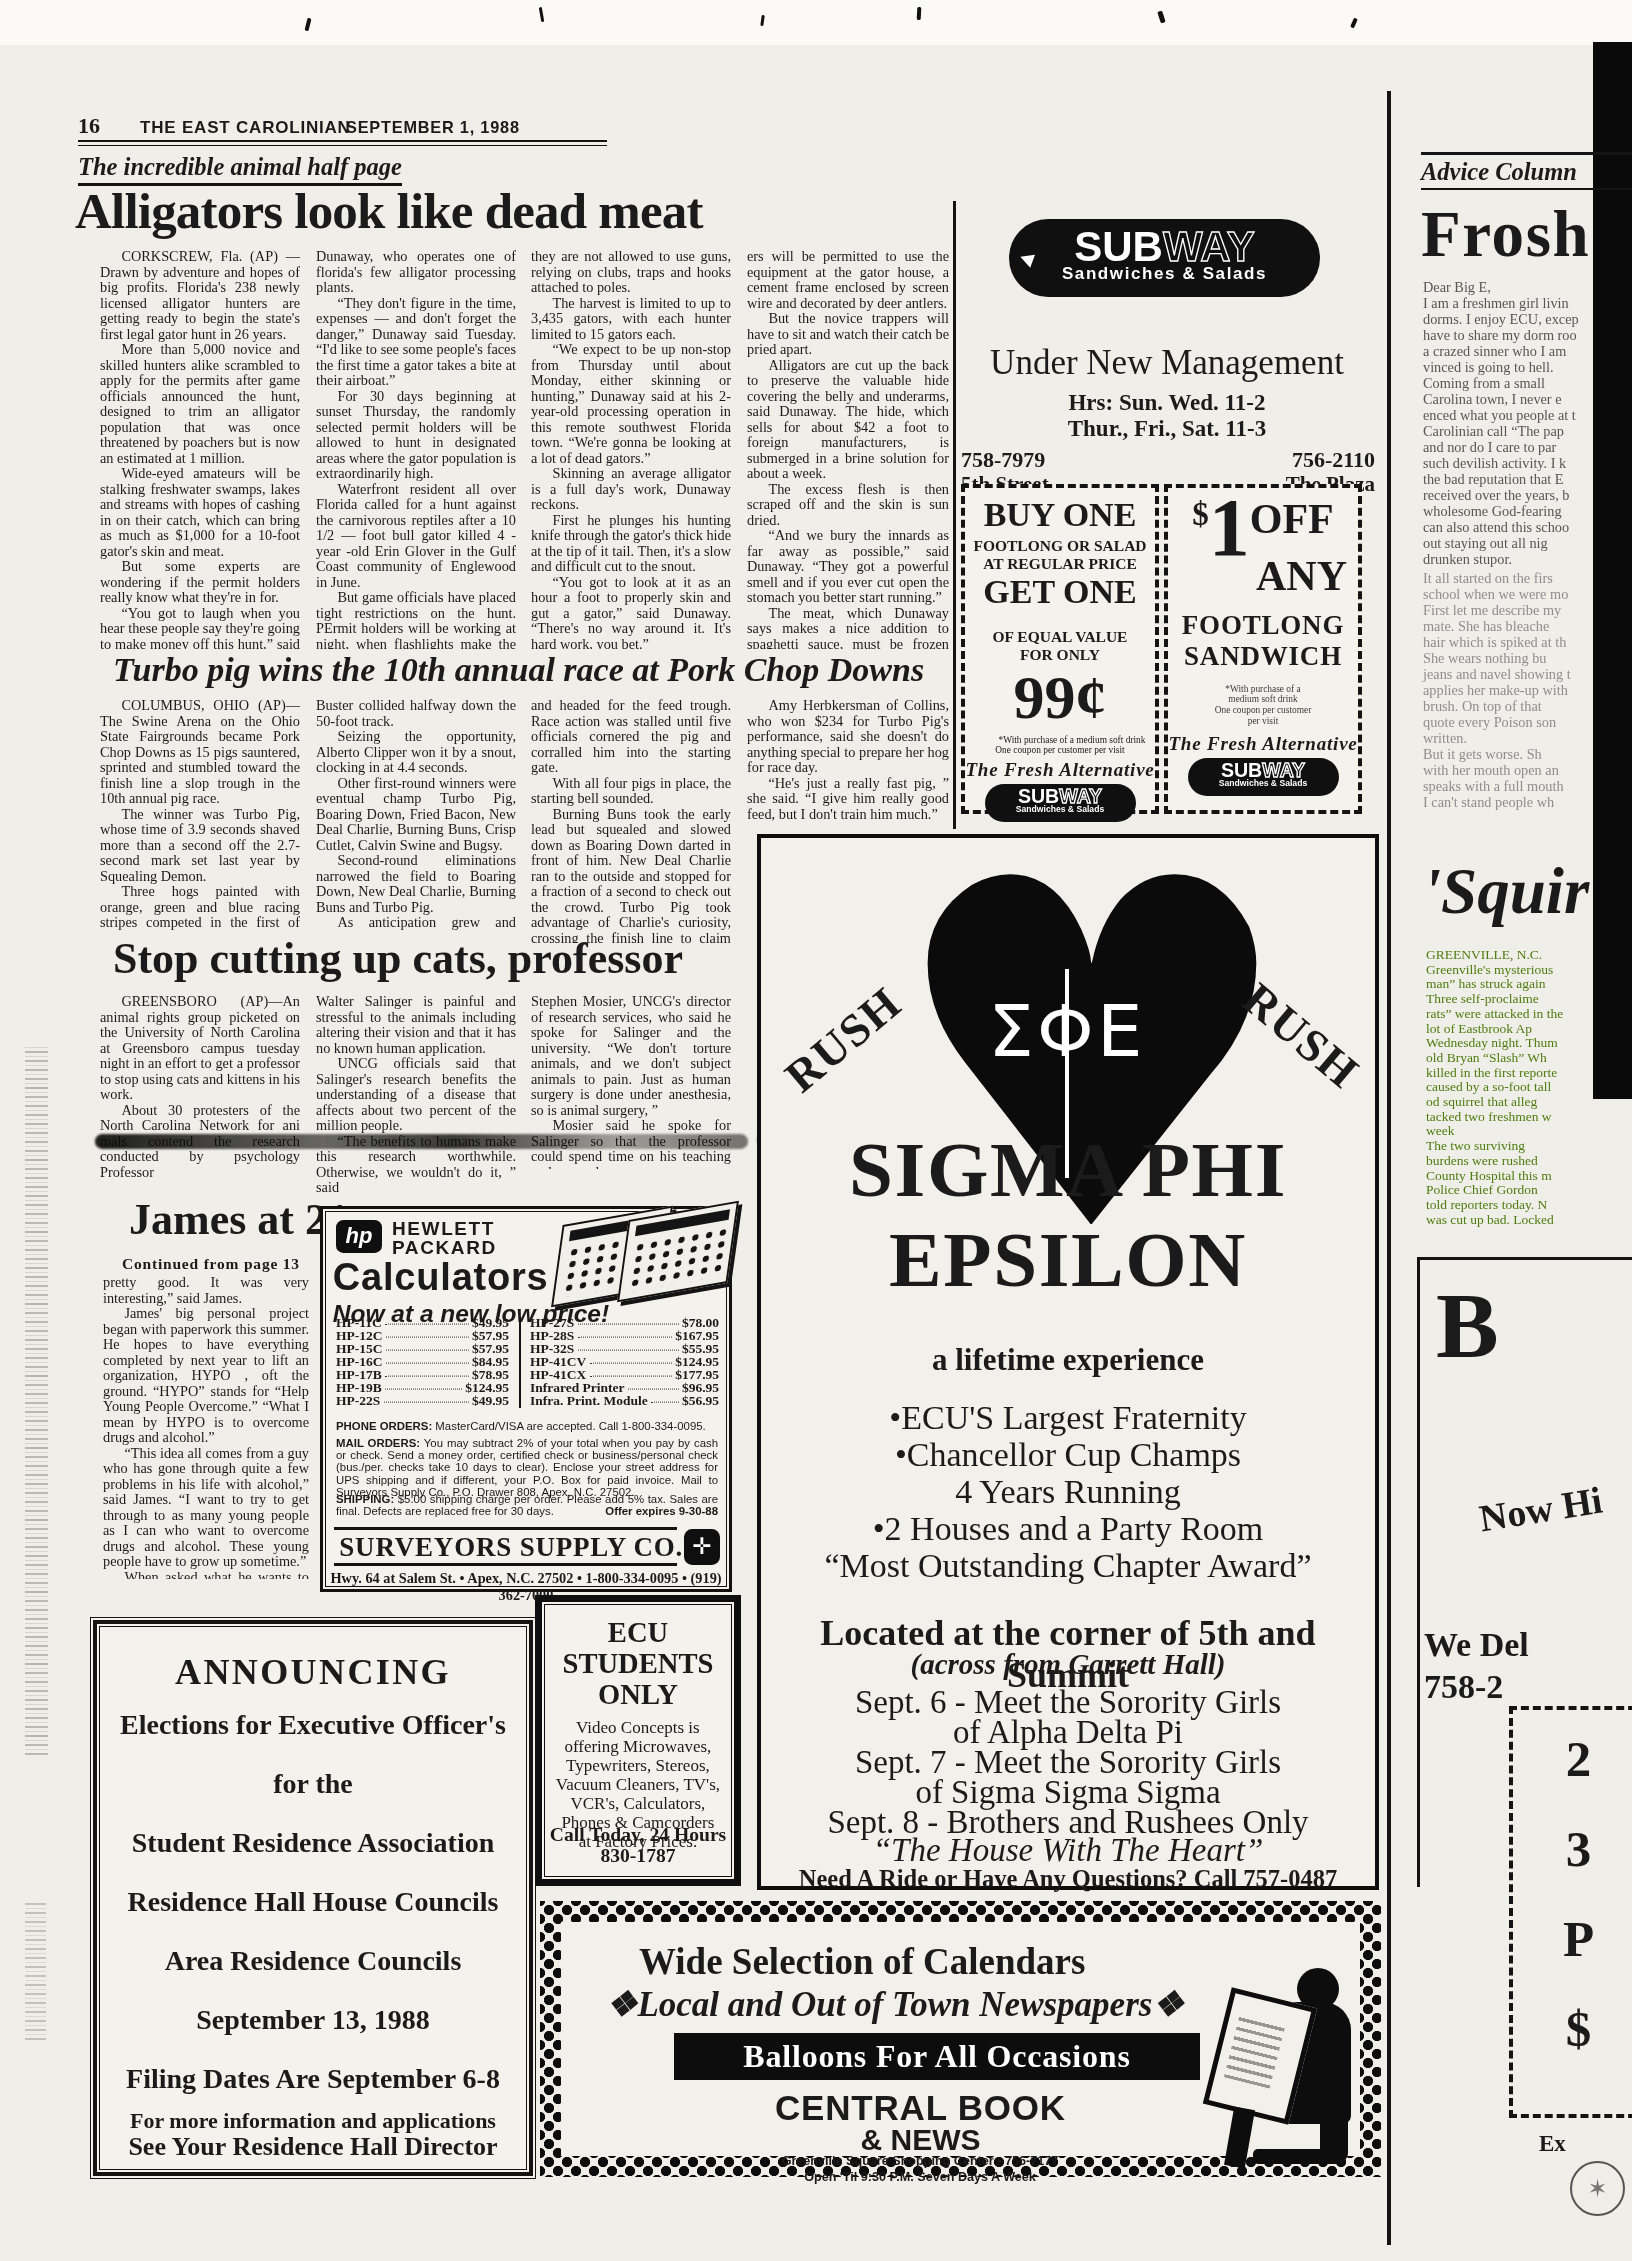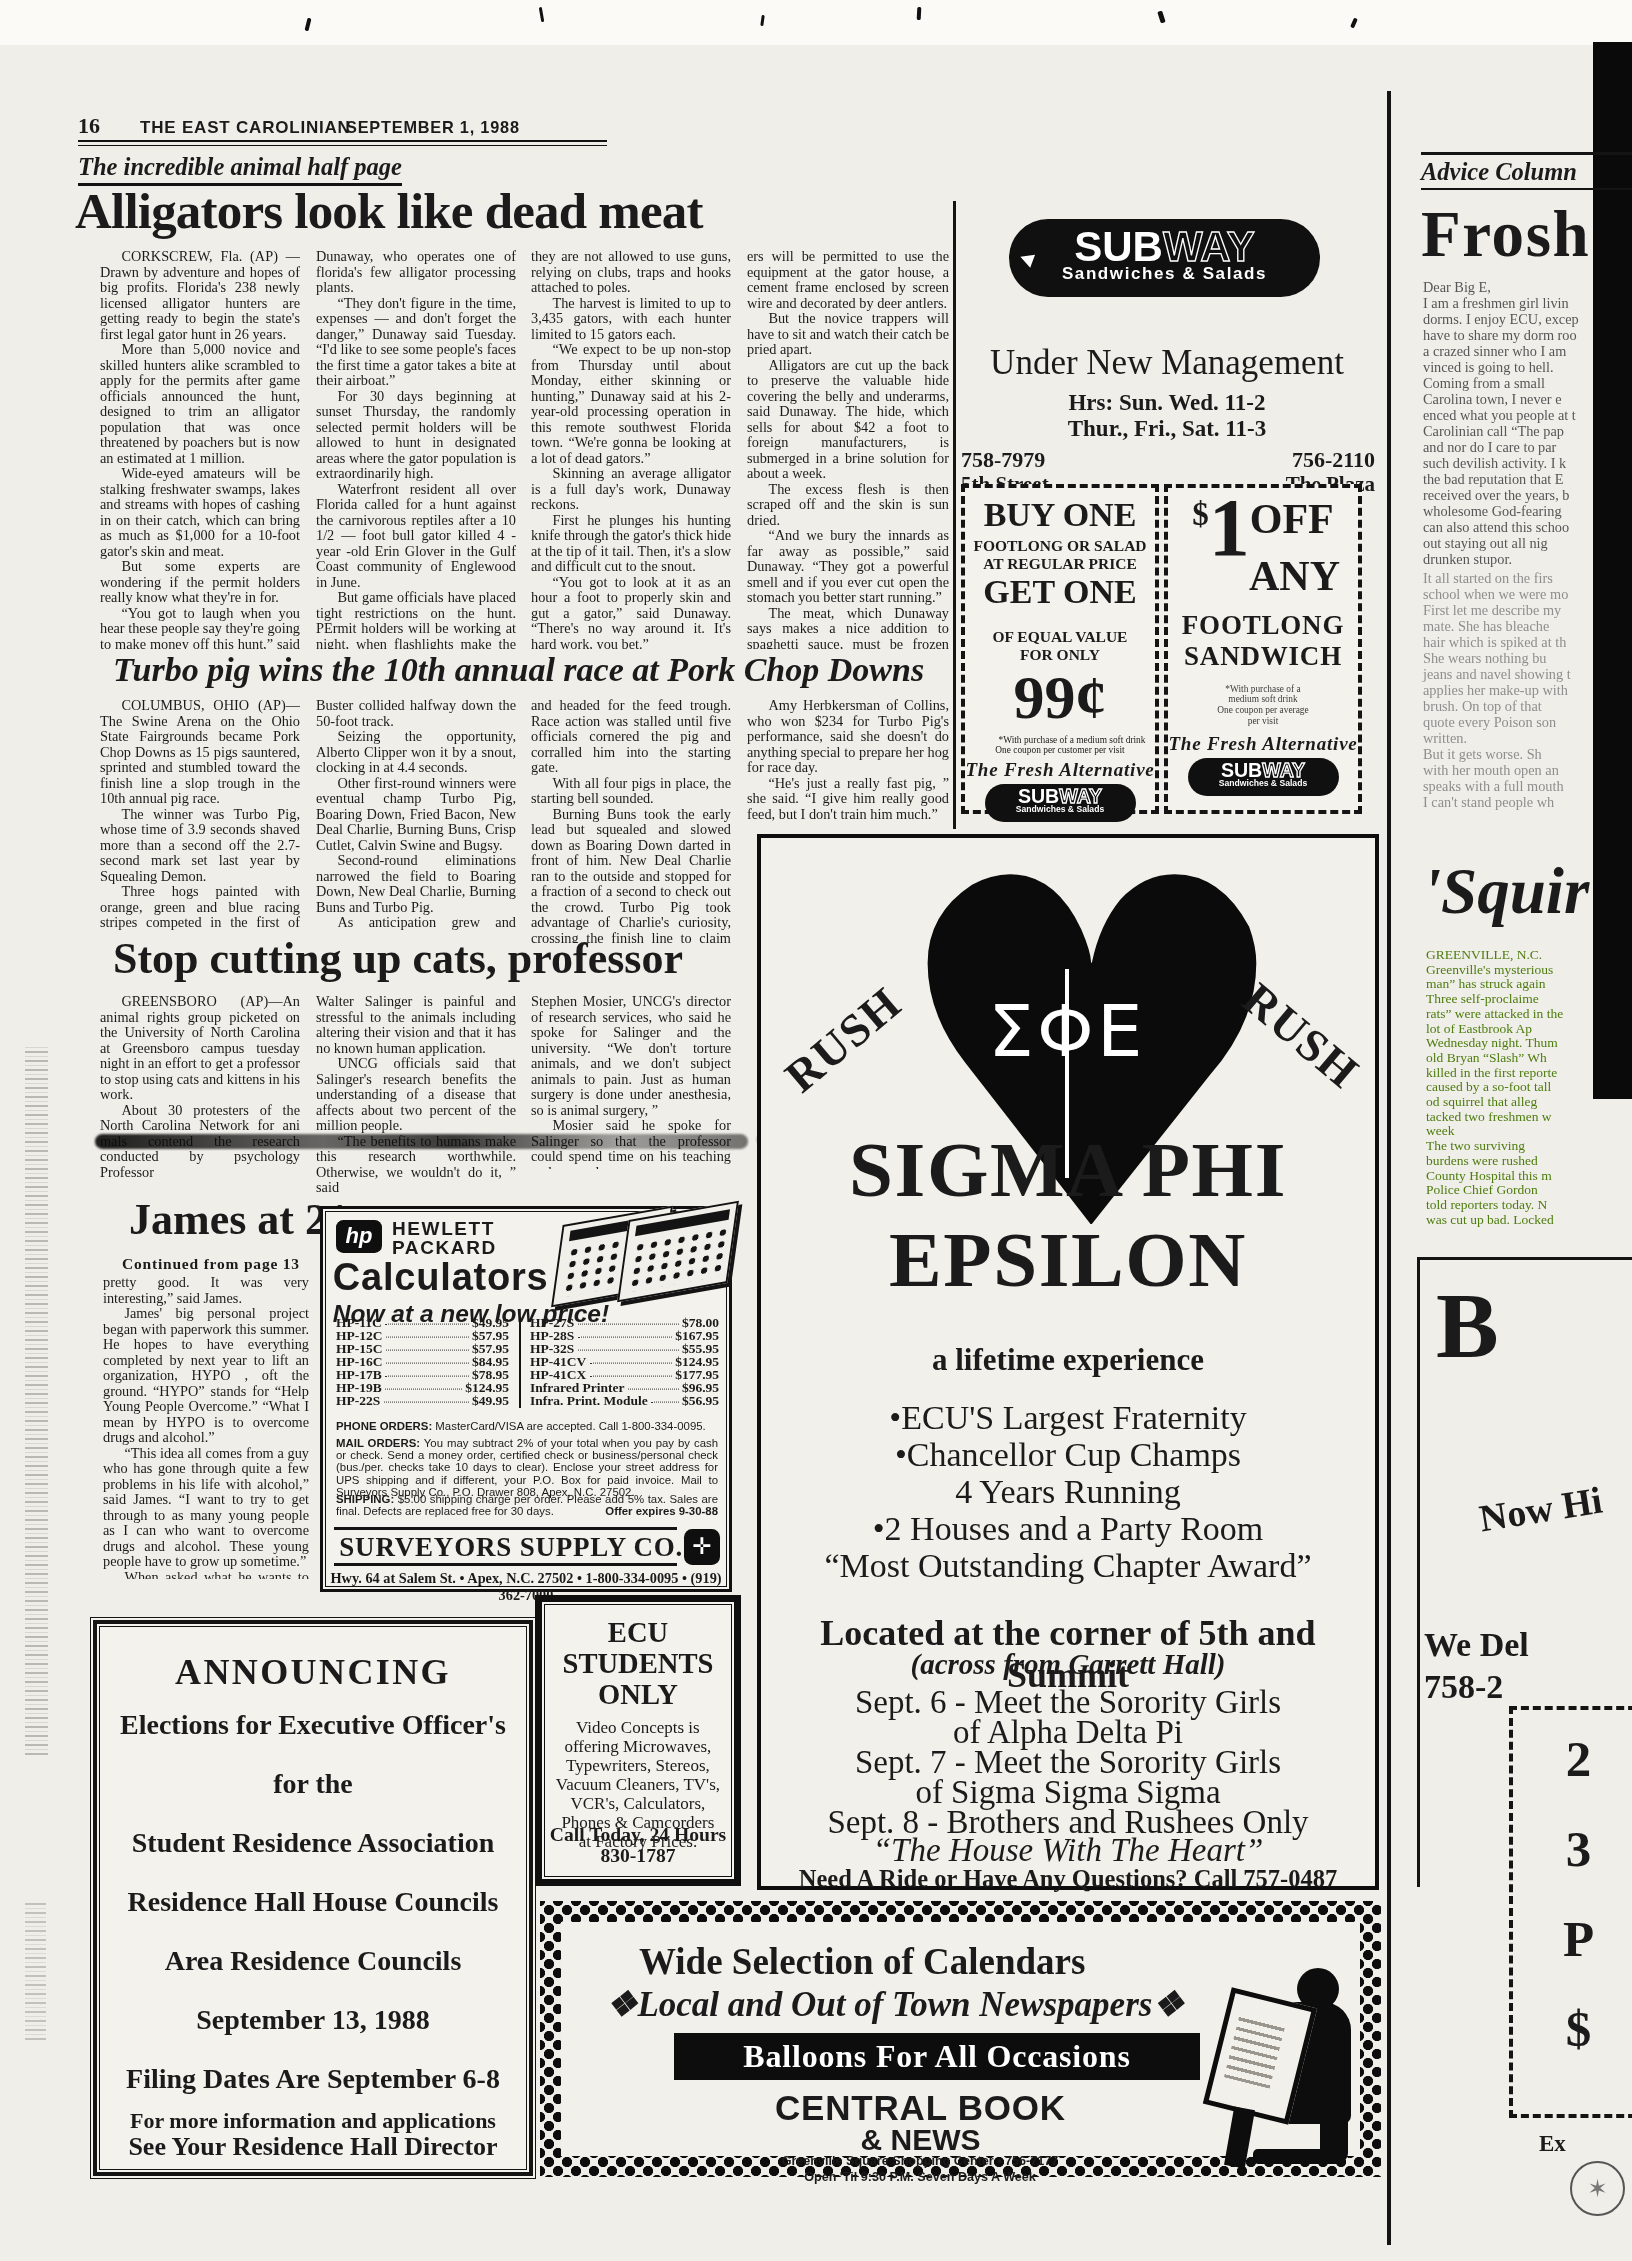--- a/index.html
+++ b/index.html
@@ -202,27 +202,27 @@
       <div class="sans b" style="font-size:8.6px;margin-top:-4.9px;">Sandwiches &amp; Salads</div>
     </div>
   </div>
 
   <div class="abs coupon" style="left:1164px;top:484px;width:190px;height:322px;">
     <div style="display:flex;justify-content:center;align-items:flex-start;margin-top:4.9px;">
       <span class="serif b" style="font-size:33px;line-height:33px;margin-top:4.9px;">$</span>
       <span class="serif b" style="font-size:82px;line-height:70px;">1</span>
       <span class="serif b" style="font-size:42px;line-height:42px;margin-top:4.9px;">OFF</span>
     </div>
-    <div class="serif b" style="font-size:42px;line-height:41px;text-align:right;padding-right:18px;margin-top:-6.5px;">ANY</div>
+    <div class="serif b" style="font-size:42px;line-height:41px;text-align:right;padding-right:11px;margin-top:-6.5px;">ANY</div>
     <div class="serif b" style="font-size:27px;margin-top:13px;letter-spacing:0.8px;">FOOTLONG</div>
     <div class="serif b" style="font-size:27px;letter-spacing:0.8px;">SANDWICH</div>
     <div class="fine serif" style="margin-top:11.4px;color:#3c3c3c;">
         <div>*With purchase of a</div>
         <div>medium soft drink</div>
-        <div>One coupon per average</div>
+        <div>One coupon per customer</div>
         <div>per visit</div>
       </div>
     <div class="serif script" style="font-size:19px;margin-top:6.5px;">The Fresh Alternative</div>
     <div class="pill" style="width:151px;height:38px;margin:3.3px auto 0;">
       <span class="sans b" style="font-size:19.6px;line-height:24.5px;"><span>SUB</span><span class="outline">WAY</span></span>
       <div class="sans b" style="font-size:8.6px;margin-top:-4.9px;">Sandwiches &amp; Salads</div>
     </div>
   </div>
 
   <div class="abs sigep-box" style="left:757px;top:834px;width:614px;height:1048px;">

